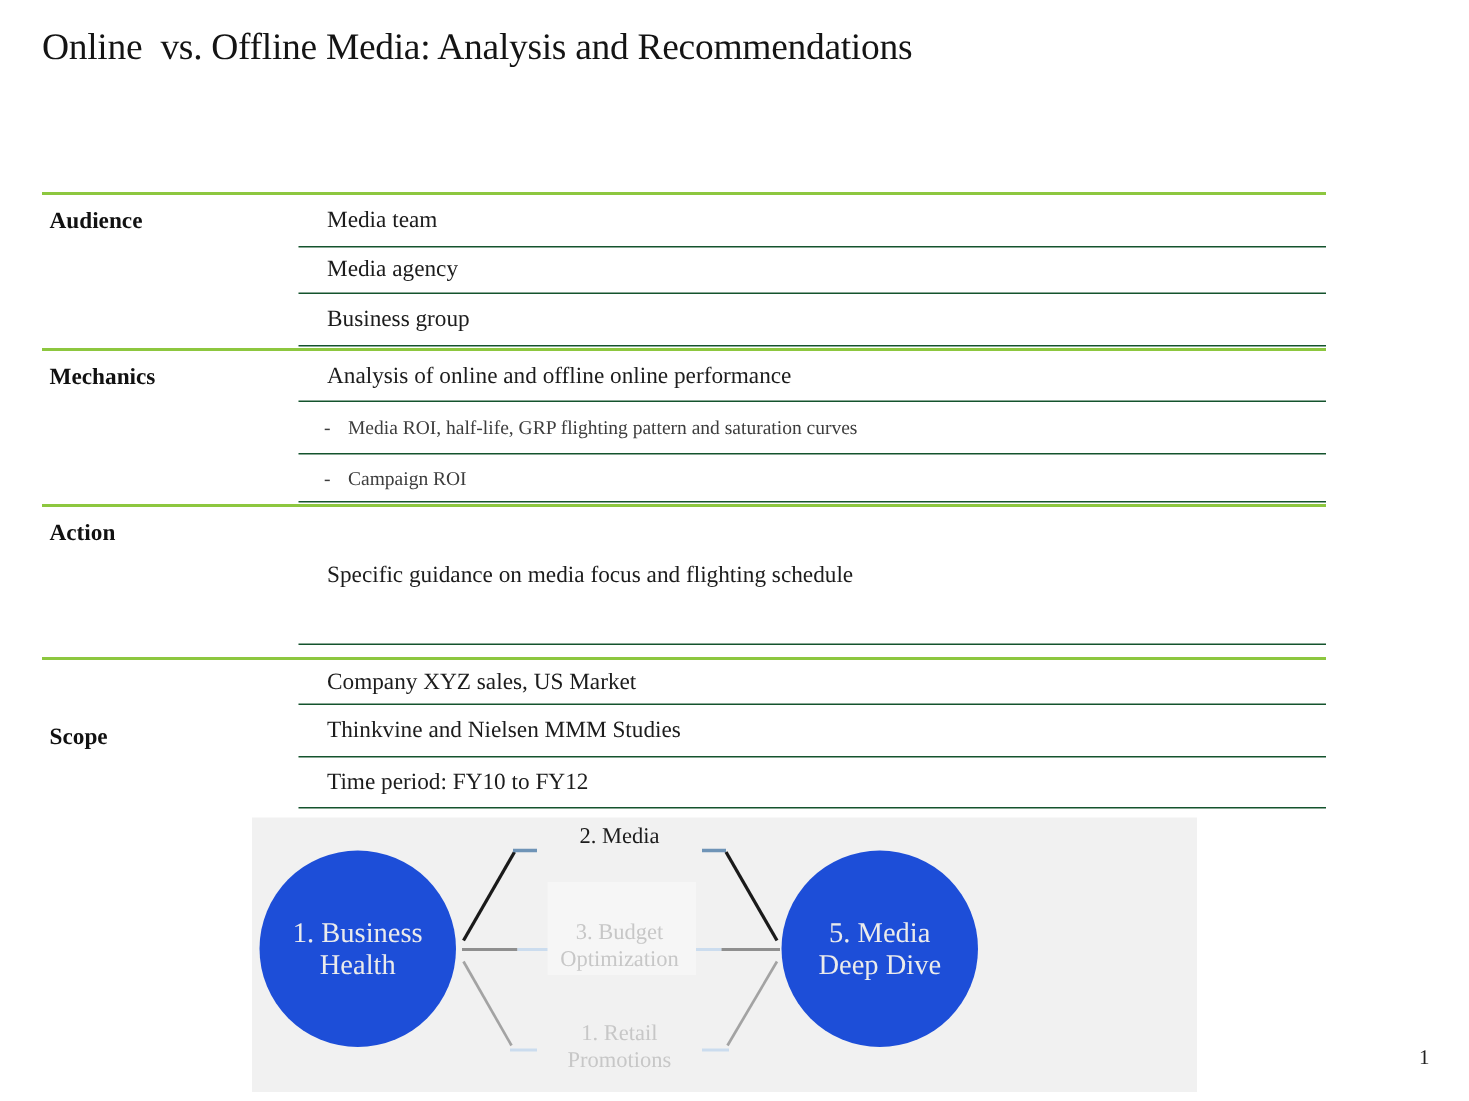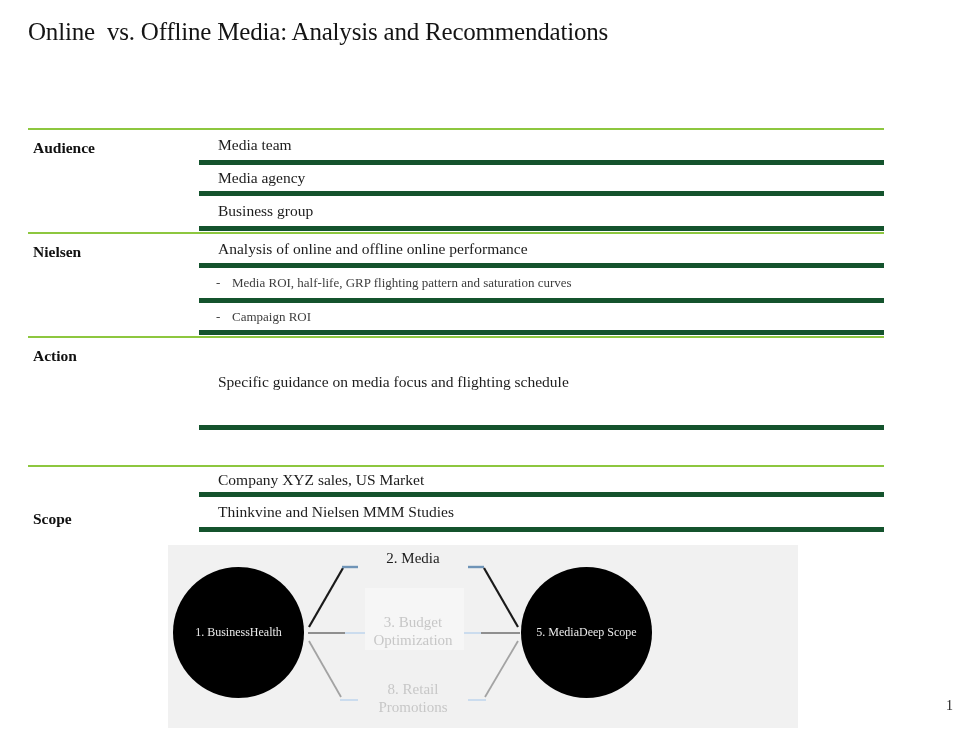--- a/index.html
+++ b/index.html
@@ -17,32 +17,32 @@
   .section{display:flex;border-top:2px solid #8dc73f;box-sizing:border-box;}
   .label-cell{
     width:171px;box-sizing:border-box;padding-left:5px;
     font-size:15.5px;font-weight:bold;color:#111;
   }
   .label-cell.top{padding-top:9px;}
   .label-cell.middle{display:flex;align-items:center;text-align:right;}
   .content-cell{flex:1;display:flex;flex-direction:column;}
   .row{
     display:flex;align-items:center;box-sizing:border-box;padding-left:19px;
-    border-bottom:5px solid #14532d;font-size:15.5px;color:#1c1c1c;
+    border-bottom:1px solid #14532d;font-size:15.5px;color:#1c1c1c;
   }
   .row.sub{font-size:13px;color:#3d3d3d;padding-left:17px;}
   .row.sub .dash{display:inline-block;width:16px;}
   .gap8{height:8px;}
   
   .diagram{position:absolute;left:168px;top:545px;width:630px;height:183px;background:#f1f1f1;}
   .diagram svg{position:absolute;left:0;top:0;}
   .circle{
-    position:absolute;width:131px;height:131px;border-radius:50%;background:#000000;
-    display:flex;flex-direction:row;align-items:center;justify-content:center;
-    font-size:12px;line-height:21px;color:#ebebeb;text-align:center;
+    position:absolute;width:131px;height:131px;border-radius:50%;background:#1d4ed8;
+    display:flex;flex-direction:column;align-items:center;justify-content:center;
+    font-size:19px;line-height:21px;color:#ebebeb;text-align:center;
   }
   .c1{left:5px;top:22px;}
   .c5{left:353px;top:22px;}
   .c6{left:487px;top:22px;}
   .branch-label{
     position:absolute;left:165px;width:160px;text-align:center;
     font-size:15px;line-height:18px;
   }
   .bl2{top:4px;color:#1c1c1c;}
   .bl3{top:68px;color:#c7c7c7;}
@@ -69,54 +69,57 @@
         <div class="row" style="height:31px">
           <span>Media agency</span>
         </div>
         <div class="row" style="height:35px">
           <span>Business group</span>
         </div>
       </div>
     </div>
 
     <div class="section" style="height:104px">
-      <div class="label-cell top">Nielsen</div>
+      <div class="label-cell top">Mechanics</div>
       <div class="content-cell">
         <div class="row" style="height:34px">
           <span>Analysis of online and offline online performance</span>
         </div>
         <div class="row sub" style="height:35px">
           <span class="dash">-</span>
           <span>Media ROI, half-life, GRP flighting pattern and saturation curves</span>
         </div>
         <div class="row sub" style="height:32px">
           <span class="dash">-</span>
           <span>Campaign ROI</span>
         </div>
       </div>
     </div>
 
-    <div class="section" style="height:129px">
+    <div class="section" style="height:102px">
       <div class="label-cell top">Action</div>
       <div class="content-cell">
         <div class="row" style="height:92px">
           <span>Specific guidance on media focus and flighting schedule</span>
         </div>
         <div class="gap8"></div>
       </div>
     </div>
 
     <div class="section" style="height:106px">
       <div class="label-cell middle">Scope</div>
       <div class="content-cell">
         <div class="row" style="height:30px">
           <span>Company XYZ sales, US Market</span>
         </div>
         <div class="row" style="height:35px">
           <span>Thinkvine and Nielsen MMM Studies</span>
+        </div>
+        <div class="row" style="height:34px">
+          <span>Time period: FY10 to FY12</span>
         </div>
       </div>
     </div>
 
   </div>
 
   <div class="diagram">
 
     <svg width="630" height="183" viewBox="0 0 630 183">
 
@@ -136,32 +139,32 @@
     </svg>
 
     <div class="box3"></div>
 
     <div class="circle c1">
       <span>1. Business</span>
       <span>Health</span>
     </div>
     <div class="circle c5">
       <span>5. Media</span>
-      <span>Deep Scope</span>
+      <span>Deep Dive</span>
     </div>
 
     <div class="branch-label bl2">
       <div>2. Media</div>
     </div>
     <div class="branch-label bl3">
       <div>3. Budget</div>
       <div>Optimization</div>
     </div>
     <div class="branch-label bl4">
-      <div>8. Retail</div>
+      <div>1. Retail</div>
       <div>Promotions</div>
     </div>
 
   </div>
 
   <div class="page-number">1</div>
 
 </div>
 
 </body></html>

